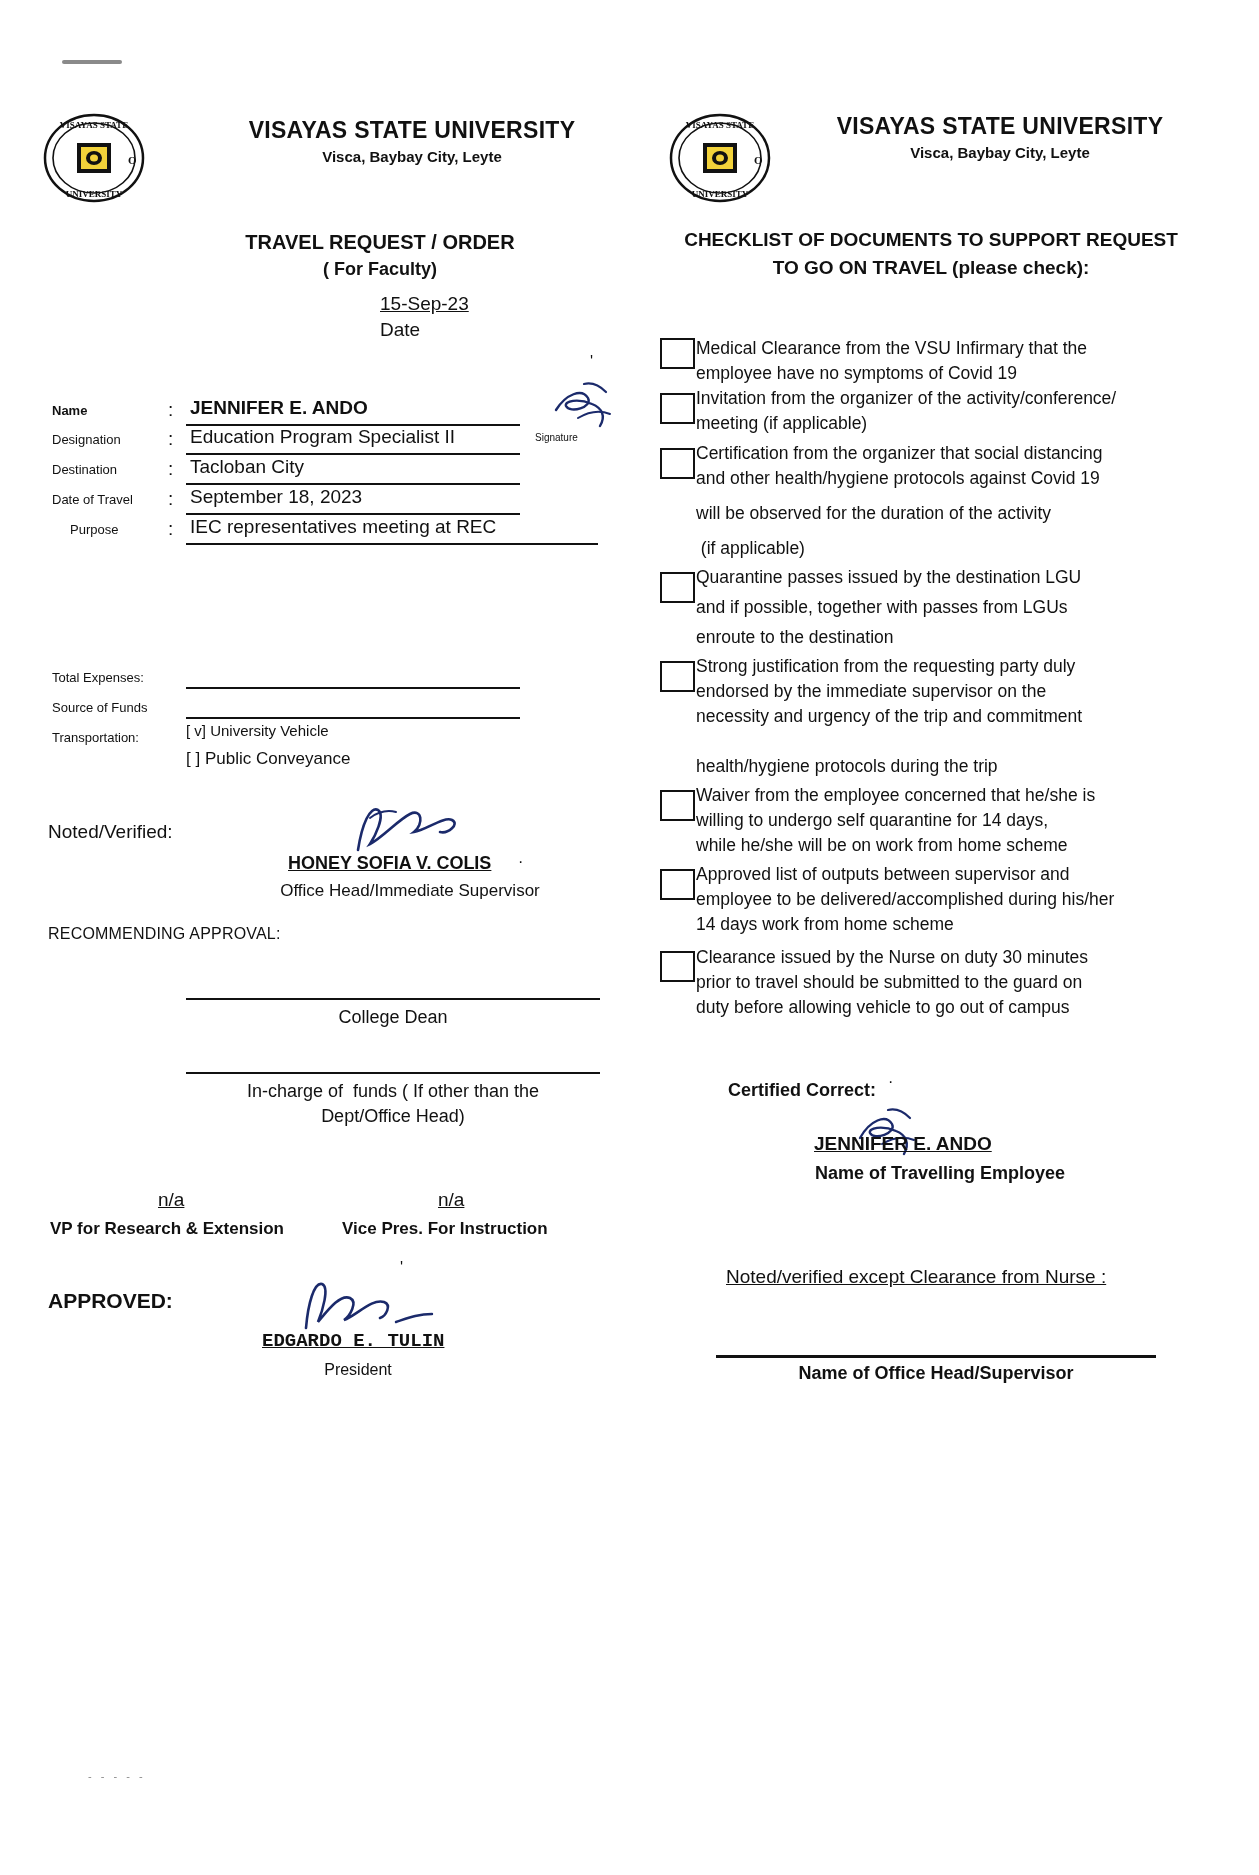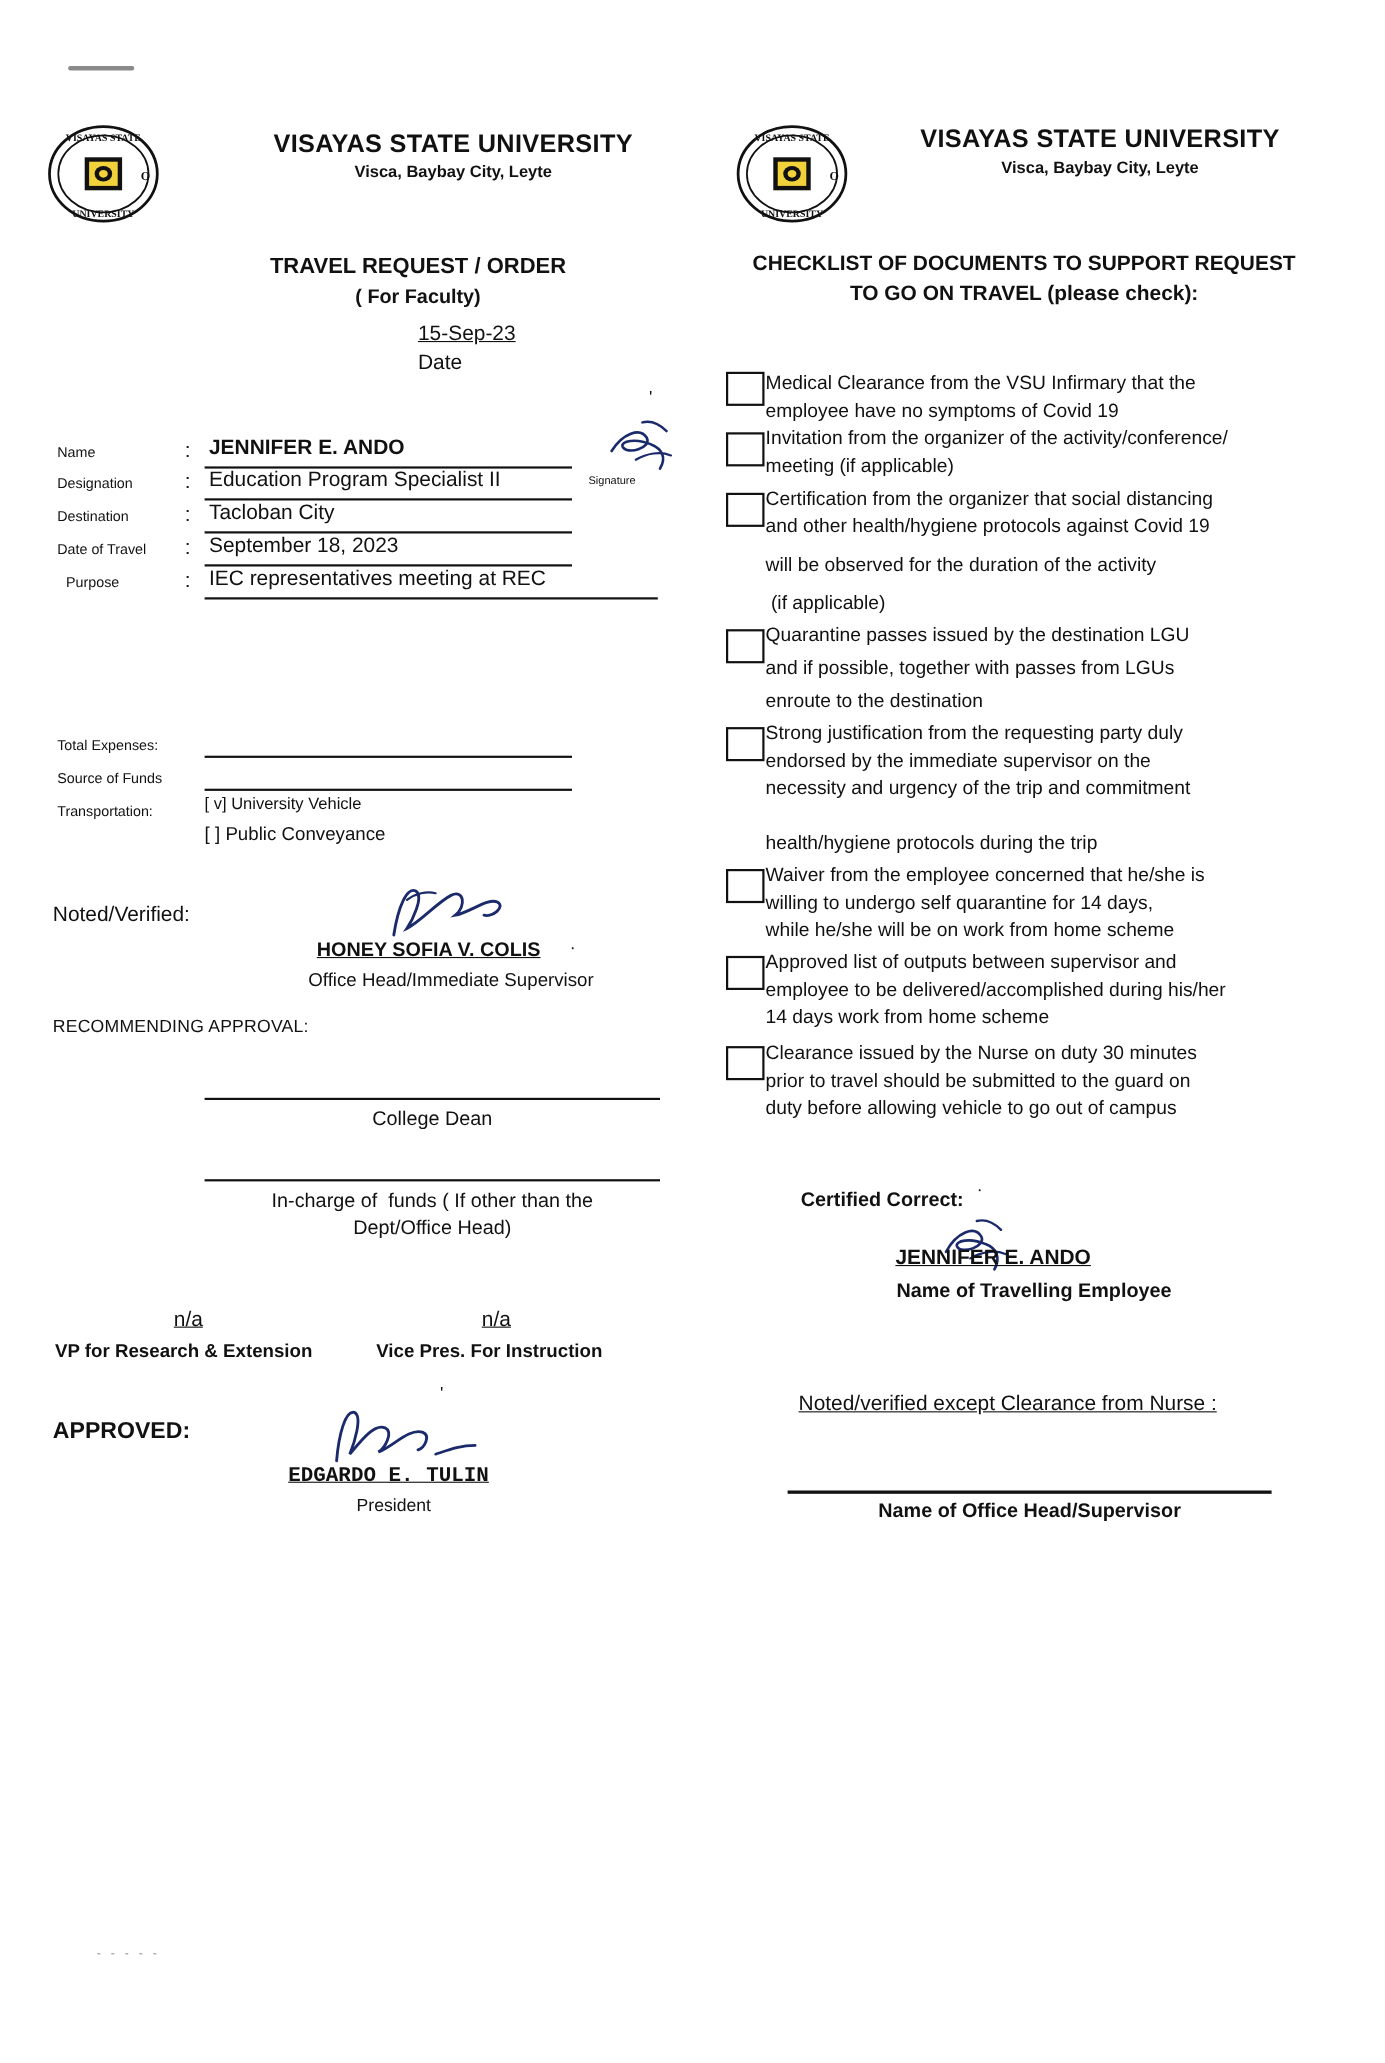--- a/index.html
+++ b/index.html
@@ -109,41 +109,41 @@
 
   <div class="t h-univ" style="left:216px; top:116px; width:392px; text-align:center;">VISAYAS STATE UNIVERSITY</div>
   <div class="t h-sub" style="left:216px; top:148px; width:392px; text-align:center;">Visca, Baybay City, Leyte</div>
 
   <div class="t h-form" style="left:160px; top:230px; width:440px; text-align:center;">TRAVEL REQUEST / ORDER</div>
   <div class="t h-form2" style="left:160px; top:258px; width:440px; text-align:center;">( For Faculty)</div>
 
   <div class="t fld uline" style="left:380px; top:292px;">15-Sep-23</div>
   <div class="t h-form2" style="left:330px; top:318px; width:140px; text-align:center; font-size:19px; font-weight:normal;">Date</div>
 
-  <div class="t lbl-sm" style="left:52px; top:403px;">Name</div>
+  <div class="t lbl-sm" style="left:52px; top:403px;font-weight:bold;">Name</div>
   <div class="t fld" style="left:168px; top:398px;">:</div>
   <div class="t fld-b" style="left:190px; top:396px;">JENNIFER E. ANDO</div>
   <div class="rule" style="left:186px; top:424px; width:334px;"></div>
 
   <div class="t lbl-sm" style="left:52px; top:432px;">Designation</div>
   <div class="t fld" style="left:168px; top:427px;">:</div>
   <div class="t fld" style="left:190px; top:425px;">Education Program Specialist II</div>
   <div class="rule" style="left:186px; top:453px; width:334px;"></div>
 
   <div class="t lbl-sm" style="left:52px; top:462px;">Destination</div>
   <div class="t fld" style="left:168px; top:457px;">:</div>
   <div class="t fld" style="left:190px; top:455px;">Tacloban City</div>
   <div class="rule" style="left:186px; top:483px; width:334px;"></div>
 
   <div class="t lbl-sm" style="left:52px; top:492px;">Date of Travel</div>
   <div class="t fld" style="left:168px; top:487px;">:</div>
   <div class="t fld" style="left:190px; top:485px;">September 18, 2023</div>
   <div class="rule" style="left:186px; top:513px; width:334px;"></div>
 
-  <div class="t lbl-sm" style="left:60px; top:522px;">Purpose</div>
+  <div class="t lbl-sm" style="left:70px; top:522px;">Purpose</div>
   <div class="t fld" style="left:168px; top:517px;">:</div>
   <div class="t fld" style="left:190px; top:515px;">IEC representatives meeting at REC</div>
   <div class="rule" style="left:186px; top:543px; width:412px;"></div>
 
   <div class="sig" style="left:548px; top:370px;">
     <svg width="90" height="70" viewBox="0 0 90 70">
       <path d="M8 40 C18 24, 34 18, 40 28 C45 37, 22 44, 18 36 C16 31, 30 28, 44 34 C54 38, 58 46, 52 56" fill="none" stroke="#1b2a6b" stroke-width="2.4" stroke-linecap="round"></path>
       <path d="M36 14 C44 12, 52 16, 58 22" fill="none" stroke="#1b2a6b" stroke-width="2.2" stroke-linecap="round"></path>
       <path d="M30 48 C40 42, 52 40, 62 44" fill="none" stroke="#1b2a6b" stroke-width="2" stroke-linecap="round"></path>
     </svg>

